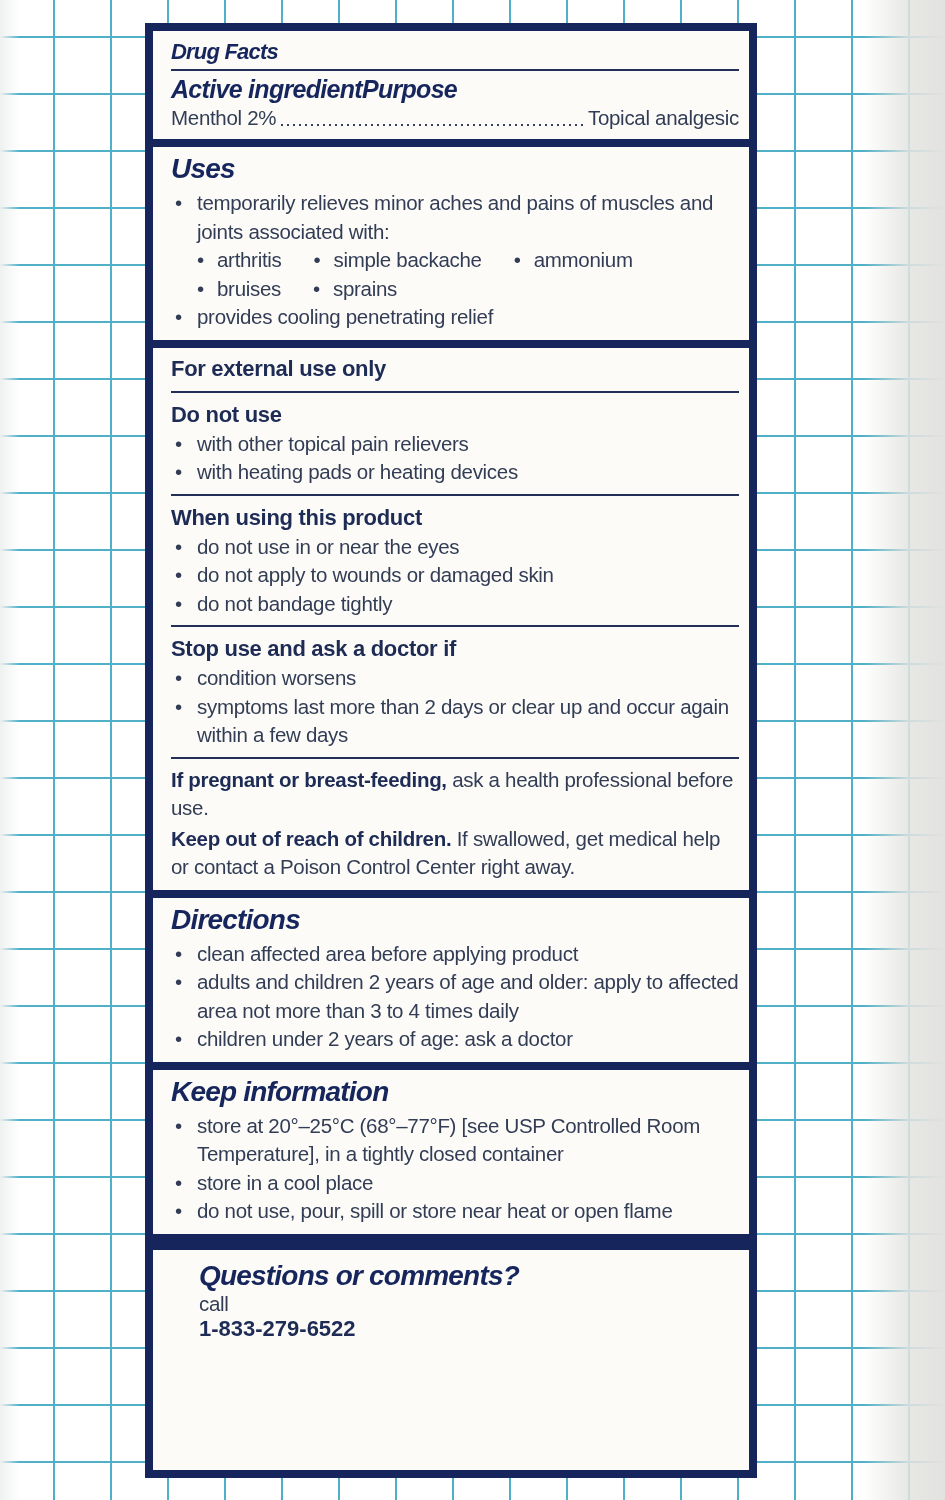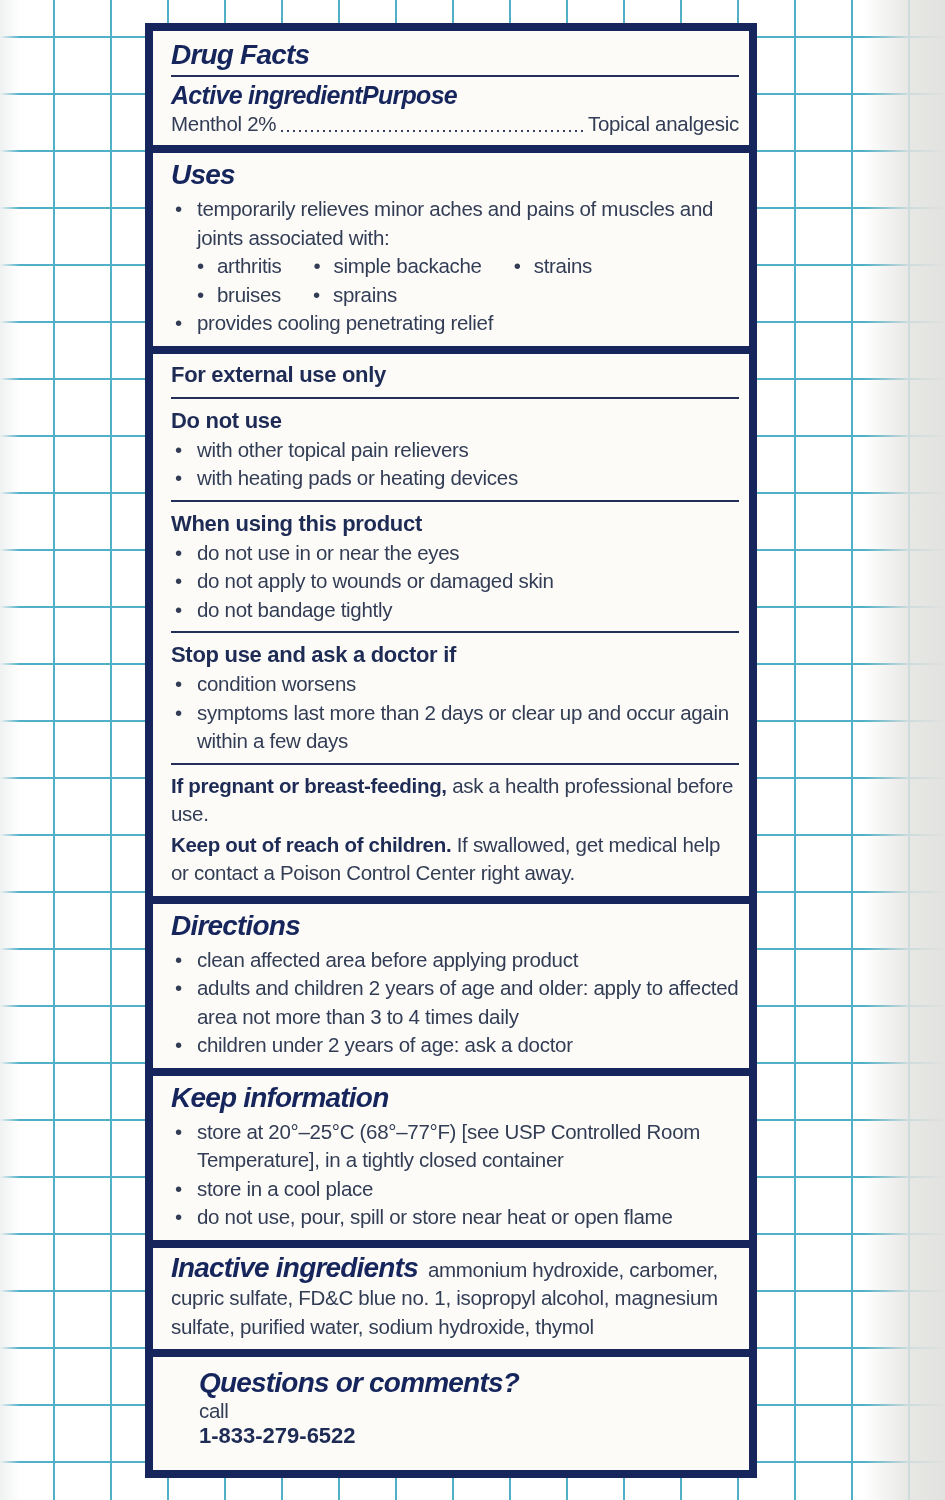--- a/index.html
+++ b/index.html
@@ -34,21 +34,21 @@
     border: 8px solid #16265c;
     background: #fcfbf8;
     color: #323d55;
     letter-spacing: -0.3px;
   }
   .section { padding: 6px 10px 8px 18px; }
   .divider { height: 8px; background: #16265c; }
   .hairline { height: 0; border-top: 2.4px solid #232f58; margin: 7px 0 7px 0; }
 
   .h1 {
-    font-size: 28px; font-weight: bold; font-style: italic;
+    font-size: 22px; font-weight: bold; font-style: italic;
     color: #16265c; letter-spacing: -0.8px; padding-top: 2px;
   }
   .h2 {
     font-size: 28px; font-weight: bold; font-style: italic;
     color: #16265c; letter-spacing: -0.8px; margin-bottom: 4px;
   }
   .subhead { font-size: 22px; font-weight: bold; color: #1d2b55; line-height: 30px; }
   .body-text, .li { font-size: 20.5px; line-height: 28.5px; color: #323d55; }
 
   .header-hairline { border-top: 2.4px solid #232f58; margin: 4px 0 4px 0; }
@@ -124,21 +124,21 @@
         <span class="sub-item">
           <span class="marker">•</span>
           <span>arthritis</span>
         </span>
         <span class="sub-item">
           <span class="marker">•</span>
           <span>simple backache</span>
         </span>
         <span class="sub-item">
           <span class="marker">•</span>
-          <span>strains</span>
+          <span>ammonium</span>
         </span>
       </div>
       <div class="sub-row">
         <span class="sub-item">
           <span class="marker">•</span>
           <span>bruises</span>
         </span>
         <span class="sub-item">
           <span class="marker">•</span>
           <span>sprains</span>
@@ -232,25 +232,20 @@
         <span class="txt">store in a cool place</span>
       </div>
       <div class="li">
         <span class="marker">•</span>
         <span class="txt">do not use, pour, spill or store near heat or open flame</span>
       </div>
     </div>
 
     <div class="divider"></div>
 
-    <div class="section">
-      <div class="inactive-para">
-        <span class="inactive-heading">Inactive ingredients</span><span>ammonium hydroxide, carbomer, cupric sulfate, FD&amp;C blue no. 1, isopropyl alcohol, magnesium sulfate, purified water, sodium hydroxide, thymol</span>
-      </div>
-    </div>
 
     <div class="divider"></div>
 
     <div class="section">
       <div class="questions-row">
         <span class="q-heading">Questions or comments?</span>
         <span class="q-call">call</span>
         <span class="q-phone">1-833-279-6522</span>
       </div>
     </div>

